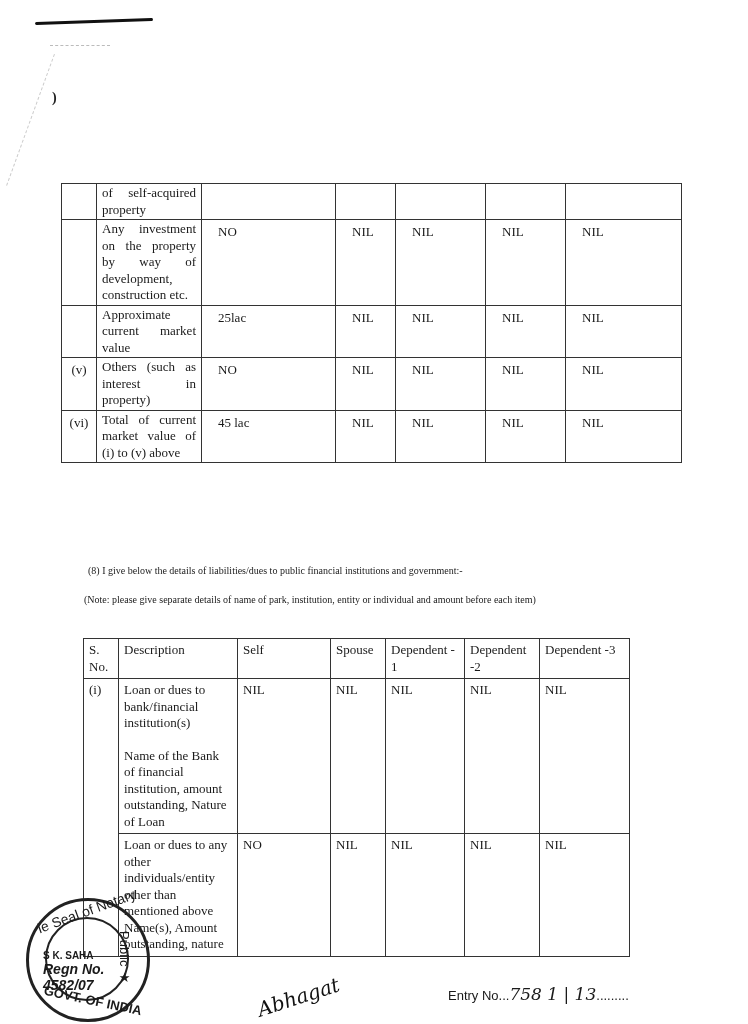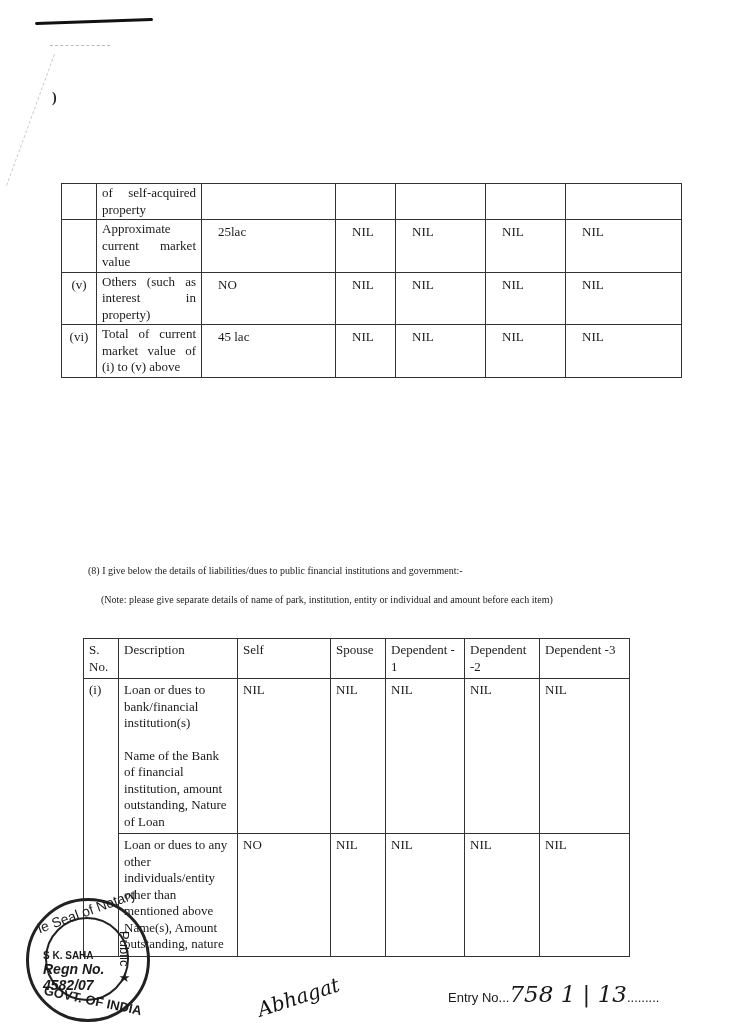--- a/index.html
+++ b/index.html
@@ -19,21 +19,21 @@
   #asset-table td.num { width:24px; text-align:center; padding-top:4px; }
   #asset-table td.desc { width:94px; text-align:justify; }
   #asset-table td.self { width:112px; padding-left:16px; padding-top:4px; }
   #asset-table td.val { padding-left:16px; padding-top:4px; }
   #asset-table td.c-spouse { width:38px; }
   #asset-table td.c-d1 { width:68px; }
   #asset-table td.c-d2 { width:58px; }
 
   .para { position:absolute; font-size:10px; line-height:20px; }
   #para8 { left:88px; top:561px; width:560px; }
-  #note { left:84px; top:590px; width:560px;margin-left:17px; }
+  #note { left:84px; top:590px; width:560px; }
 
   #liab-table { left:83px; top:638px; width:547px; }
   #liab-table td { padding:3px 5px;font-family:Liberation Serif, serif; }
   #liab-table td.num { width:24px; }
   #liab-table td.desc { width:108px; }
   #liab-table td.self { width:82px; }
   #liab-table td.spouse { width:44px; }
   #liab-table td.d1 { width:68px; }
   #liab-table td.d2 { width:64px; }
   .gap { display:block; height:16px; }
@@ -41,41 +41,50 @@
   .seal { position:absolute; left:26px; top:898px; width:118px; height:118px; border:3px solid #222; border-radius:50%; }
   .seal-inner { position:absolute; left:16px; top:16px; width:80px; height:80px; border:2px solid #222; border-radius:50%; }
   .seal-top { position:absolute; left:6px; top:2px; font-family:"Liberation Sans", sans-serif; font-size:14px; transform:rotate(-20deg); }
   .seal-name { position:absolute; left:14px; top:49px; font-family:"Liberation Sans", sans-serif; font-size:10px; font-weight:bold; }
   .seal-regn { position:absolute; left:14px; top:60px; font-family:"Liberation Sans", sans-serif; font-size:14px; font-style:italic;font-weight:bold; }
   .seal-bottom { position:absolute; left:14px; top:92px; font-family:"Liberation Sans", sans-serif; font-size:13px; font-weight:bold; transform:rotate(12deg); }
   .seal-right { position:absolute; left:88px; top:30px; font-family:"Liberation Sans", sans-serif; font-size:13px; writing-mode:vertical-rl; }
 
   .signature { position:absolute; left:256px; top:985px; font-family:"DejaVu Serif", serif; font-style:italic; font-size:20px; transform:rotate(-18deg); color:#111; }
   .entry { position:absolute; left:448px; top:985px; font-family:"Liberation Sans", sans-serif; font-size:13px; line-height:18px; }
-  .entry .hand { font-family:"DejaVu Serif", serif; font-style:italic; font-size:23px; }
+  .entry .hand { font-family:"DejaVu Serif", serif; font-style:italic; font-size:17px; }
   .entry .faint { color:#aaa; }
 </style>
 </head>
 <body>
 
 <div class="scan-mark-top"></div>
 <div class="scan-mark-corner"></div>
 <div class="scan-mark-slash"></div>
 <div class="scan-mark-blot">)</div>
 
 <table id="asset-table">
   <tbody>
     <tr>
       <td class="num"></td>
       <td class="desc">of self-acquired property</td>
       <td class="self"></td>
       <td class="val c-spouse"></td>
       <td class="val c-d1"></td>
       <td class="val c-d2"></td>
       <td class="val"></td>
+    </tr>
+    <tr>
+      <td class="num"></td>
+      <td class="desc">Any investment on the property by way of development, construction etc.</td>
+      <td class="self">NO</td>
+      <td class="val">NIL</td>
+      <td class="val">NIL</td>
+      <td class="val">NIL</td>
+      <td class="val">NIL</td>
     </tr>
     <tr>
       <td class="num"></td>
       <td class="desc">Approximate current market value</td>
       <td class="self">25lac</td>
       <td class="val">NIL</td>
       <td class="val">NIL</td>
       <td class="val">NIL</td>
       <td class="val">NIL</td>
     </tr>

